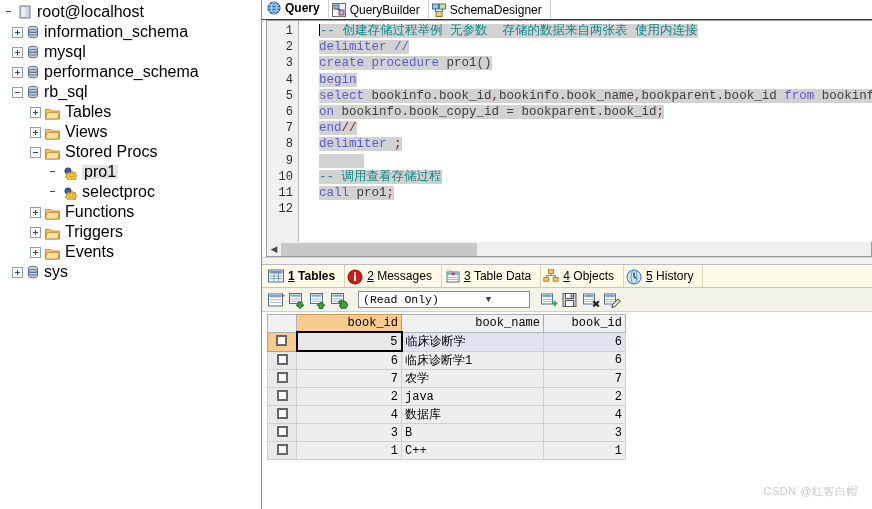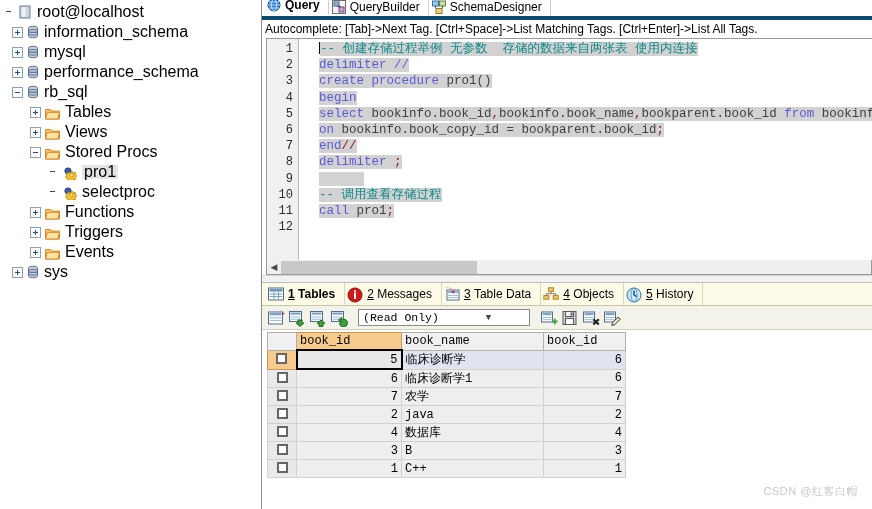--- a/index.html
+++ b/index.html
@@ -44,21 +44,21 @@
   .ico-proc{width:14px;height:13px;}
   .node-label{line-height:14px;}
   .node-label.sel{background:#e4e4e4;padding:0 2px;}
 
   
   #main{width:610px;height:509px;display:flex;flex-direction:column;background:#fff;position:relative;}
 
   
   #tabstrip{
     height:20px;display:flex;align-items:flex-end;
-    background:#ffffff;border-bottom:4px solid #0c4a6e;
+    background:#ffffff;border-bottom:1px solid #0c4a6e;
     padding-left:2px;box-sizing:border-box;
   }
   .tab{
     display:flex;align-items:center;height:19px;padding:0 8px 0 3px;
     font-size:12px;white-space:nowrap;border-right:1px solid #cfcfcf;
   }
   .tab.active{font-weight:bold;background:#fff;border-bottom:2px solid #fff;}
   .tab .ticon{width:14px;height:14px;margin-right:4px;flex:0 0 14px;}
 
   
@@ -134,21 +134,21 @@
   }
   .ro-select span{padding-left:4px;flex:1;}
   .ro-chev{width:15px;height:15px;display:flex;align-items:center;justify-content:center;
     font-size:9px;color:#444;}
 
   
   #gridwrap{flex:1;background:#fff;overflow:hidden;position:relative;padding-left:5px;padding-top:2px;box-sizing:border-box;}
   table.grid{border-collapse:collapse;font-size:12px;table-layout:fixed;}
   table.grid th{
     height:16px;background:#f0f0f0;border:1px solid #b0b0b0;
-    font-weight:normal;text-align:left;padding:0 3px;
+    font-weight:normal;text-align:right;padding:0 3px;
     font-family:"Liberation Mono","DejaVu Sans Mono",monospace;font-size:12px;
   }
   table.grid th.selcol{background:#f6cb8c;border-color:#c79a56;}
   table.grid th.cbhead{width:22px;background:#f0f0f0;}
   table.grid td{
     height:17px;border:1px solid #d0d0d0;padding:0 3px;
     font-family:"Liberation Mono","DejaVu Sans Mono",monospace;font-size:12px;
     background:#eeeeee;
   }
   table.grid td.num{text-align:right;}
@@ -341,21 +341,20 @@
           <span class="ticon"><svg width="14" height="14" viewBox="0 0 14 14">
               <rect x="0.5" y="1" width="6" height="5" fill="#9ec4e8" stroke="#3a6ea5"></rect>
               <rect x="7.5" y="1" width="6" height="5" fill="#c8e0a8" stroke="#5a8a3a"></rect>
               <rect x="4" y="8.5" width="6" height="5" fill="#e8d08a" stroke="#a07a20"></rect>
               <path d="M3.5 6 v2.5 M10.5 6 v2.5" stroke="#555"></path>
             </svg></span>
           <span>SchemaDesigner</span>
         </div>
       </div>
 
-    <div id="hint">Autocomplete: [Tab]-&gt;Next Tag. [Ctrl+Space]-&gt;List Matching Tags. [Ctrl+Enter]-&gt;List All Tags.</div>
 
     <div id="editor">
       <div id="gutter">
           <div class="lnum">1</div>
           <div class="lnum">2</div>
           <div class="lnum">3</div>
           <div class="lnum">4</div>
           <div class="lnum">5</div>
           <div class="lnum">6</div>
           <div class="lnum">7</div>

